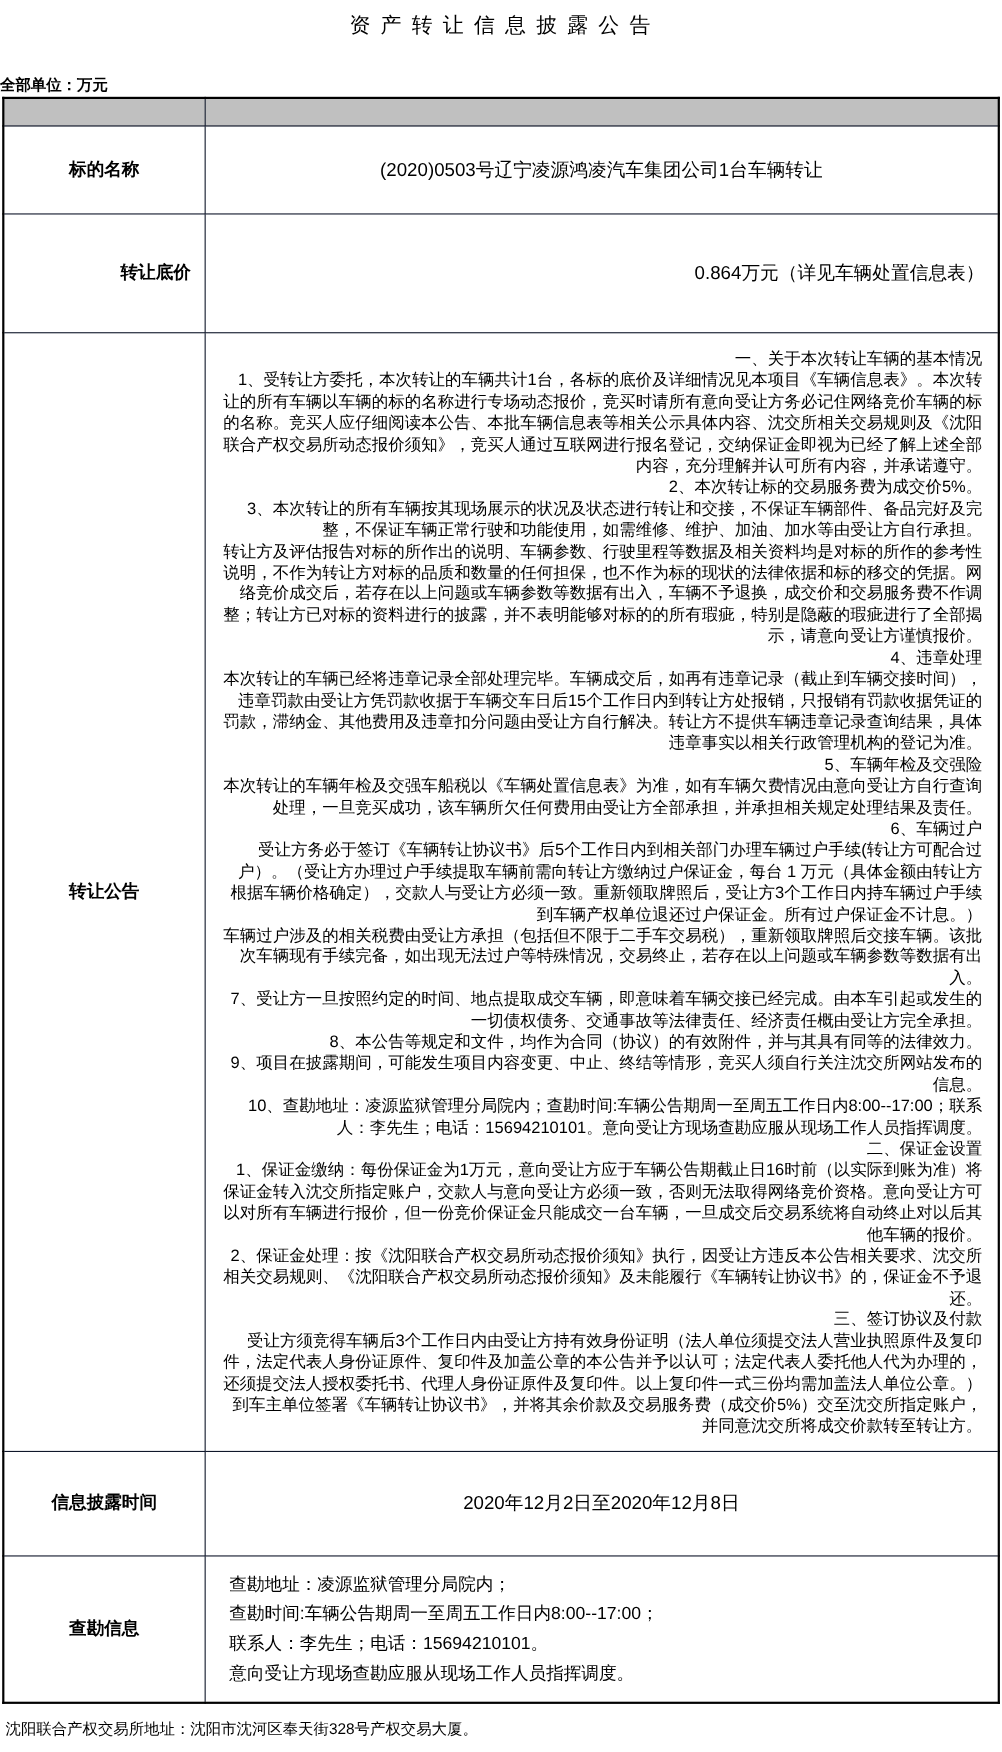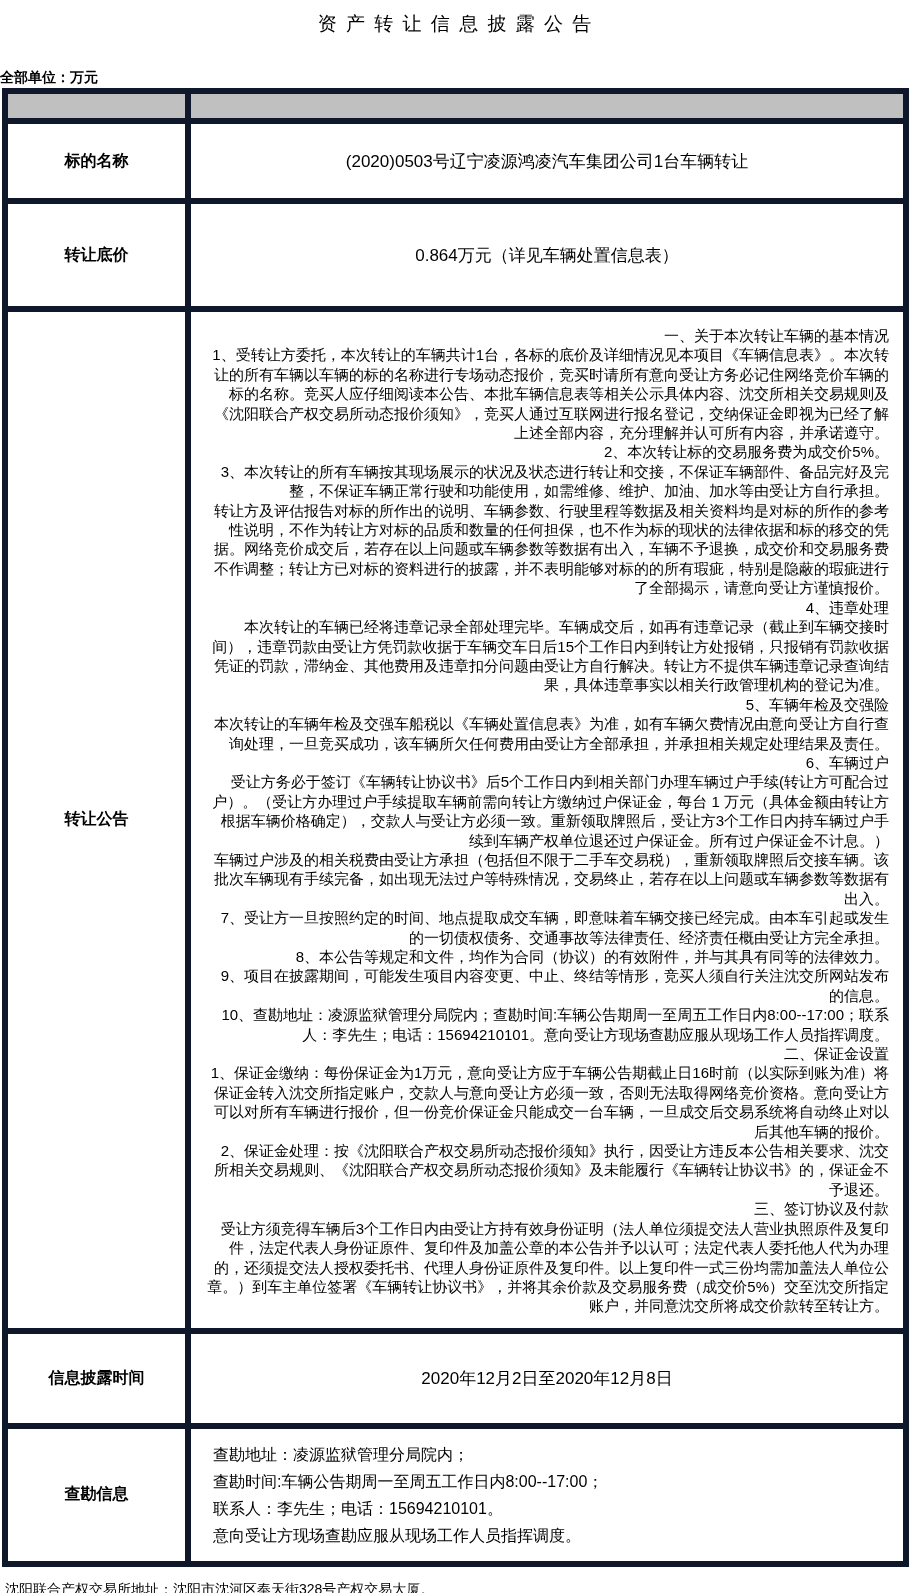--- a/index.html
+++ b/index.html
@@ -33,21 +33,21 @@
   }
 
   table.disclosure {
     width: calc(100% - 4px);
     margin-left: 2px;
     border-collapse: collapse;
     border: 2px solid #000;
     table-layout: fixed;
   }
   table.disclosure td {
-    border: 6px solid #0f172a;
+    border: 1px solid #0f172a;
     vertical-align: middle;
     padding: 12px;
   }
   col.label-col { width: 183px; }
 
   tr.header-row td {
     height: 18px;
     background: var(--table-header-bg, #c0c0c0);
   }
 
@@ -55,21 +55,21 @@
     text-align: center;
     font-weight: bold;
     font-size: 16px;
   }
   td.value-cell {
     text-align: center;
     font-size: 17px;
   }
 
   tr.row-target td   { height: 80px; }
-  tr.row-price td    { height: 108px; }
+  tr.row-price td    { height: 108px; text-align: right; }
   tr.row-announce td { height: 1010px; }
   tr.row-period td   { height: 95px; margin-top: 37px; }
   tr.row-inspect td  { height: 124px; }
 
   td.announce-cell {
     vertical-align: top;
     text-align: left;
     overflow: hidden;
   }
   .announce-body {

